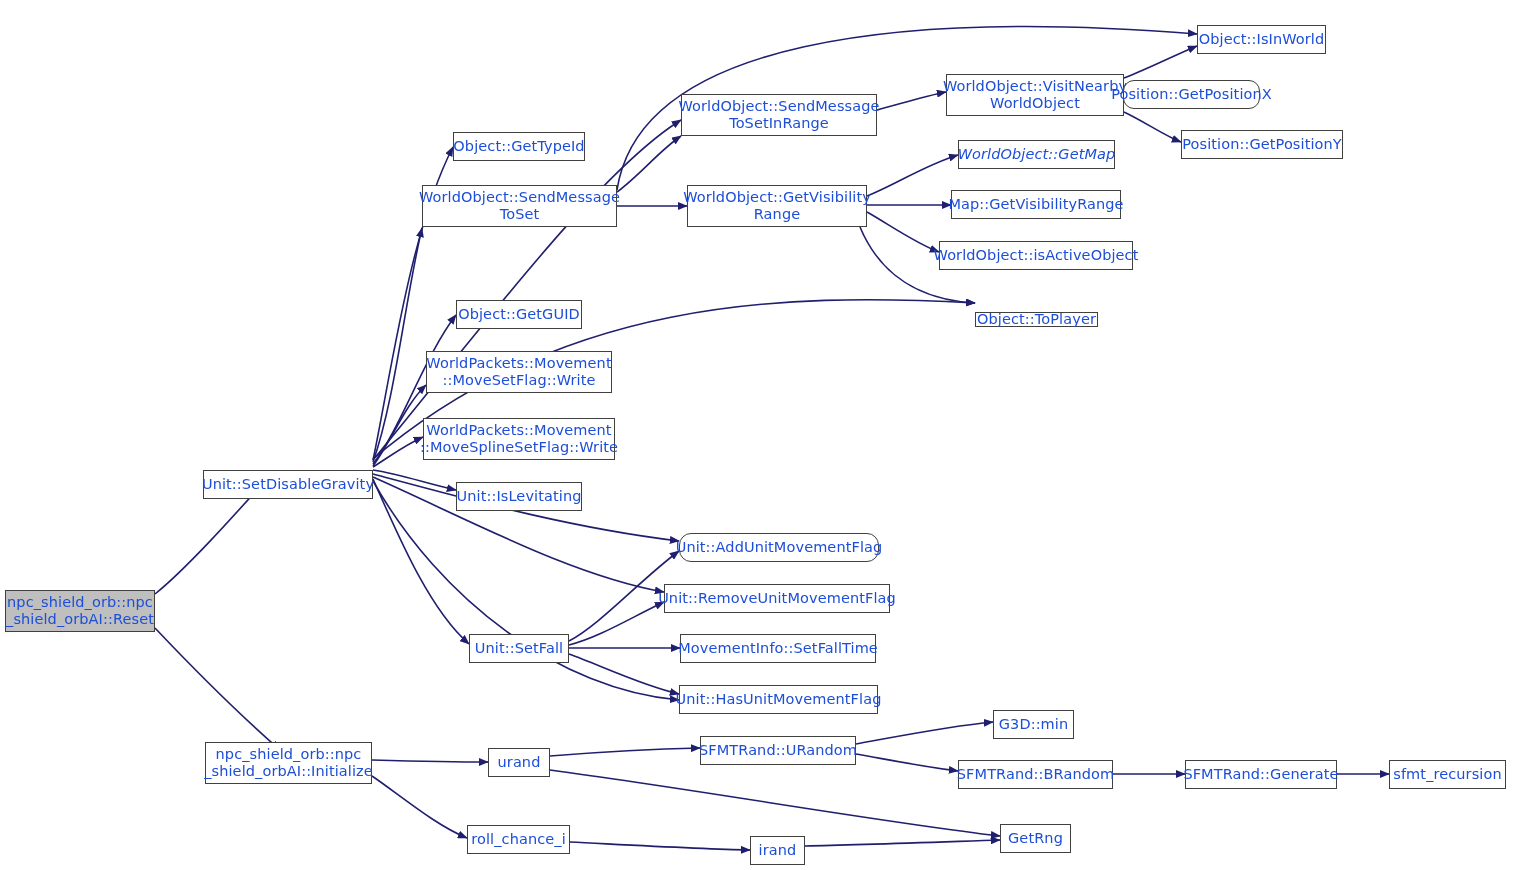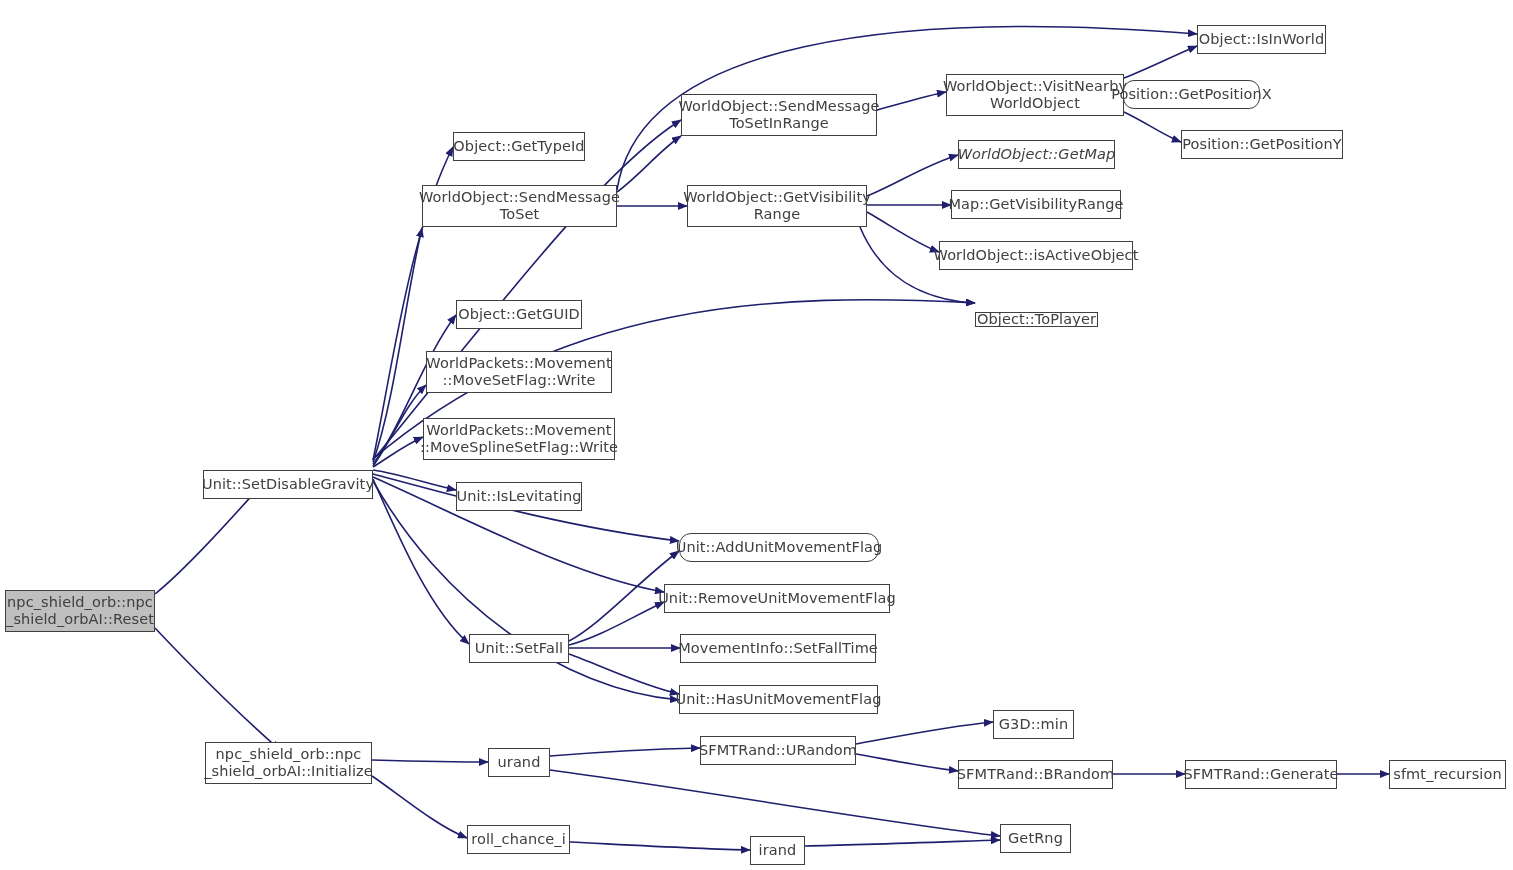--- a/index.html
+++ b/index.html
@@ -23,21 +23,21 @@
     top: 0;
     width: 1513px;
     height: 870px;
     pointer-events: none;
   }
   .node {
     position: absolute;
     box-sizing: border-box;
     border: 1px solid #404040;
     background: #ffffff;
-    color: #404040;
+    color: #1d4ed8;
     font-size: 14.5px;
     line-height: 17px;
     display: flex;
     align-items: center;
     justify-content: center;
     text-align: center;
     white-space: pre;
     letter-spacing: 0.1px;
   }
   .node.highlight {

